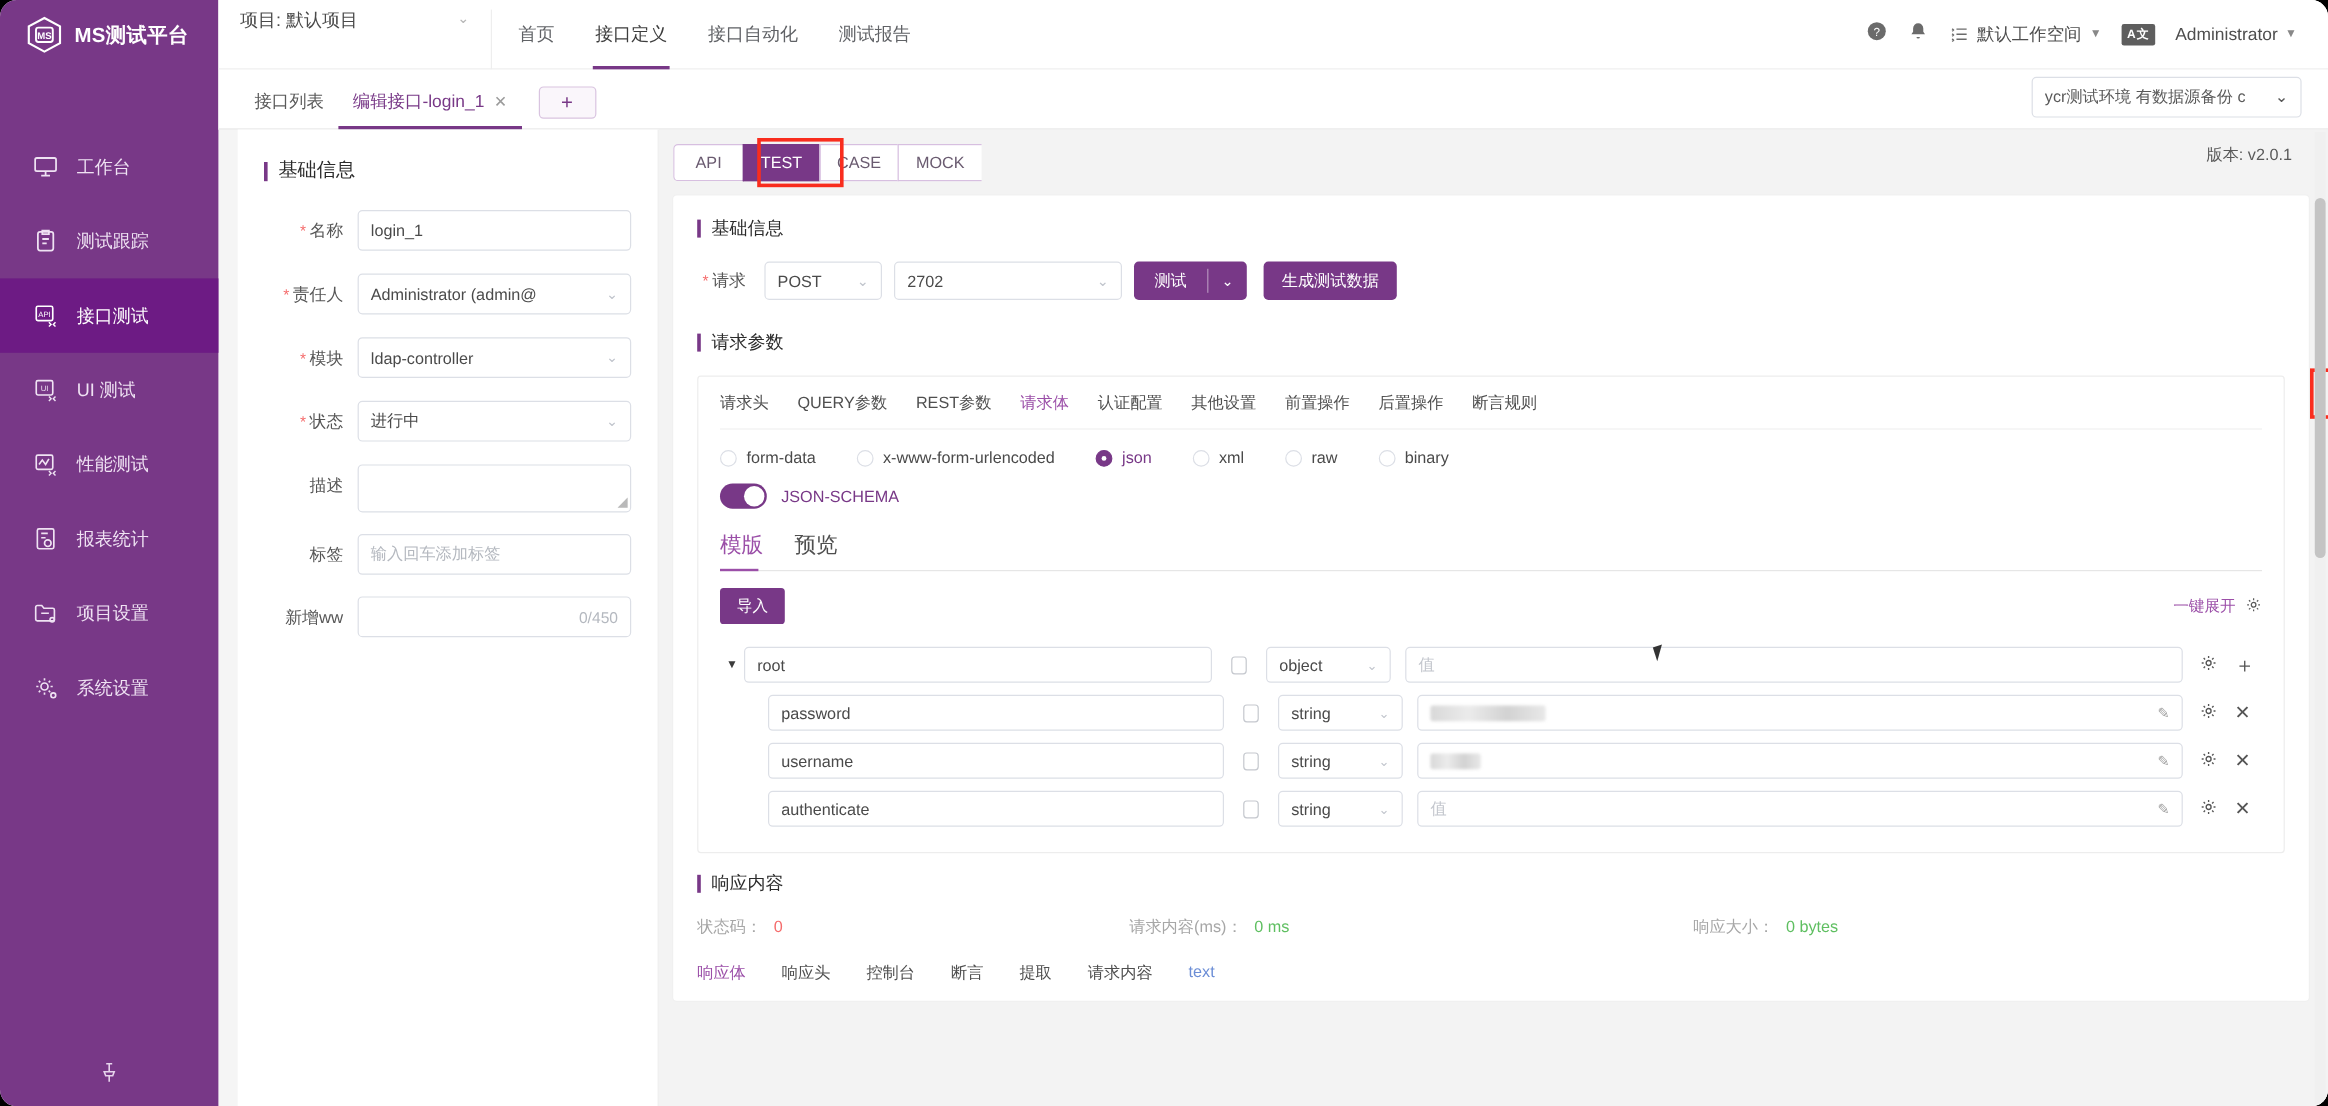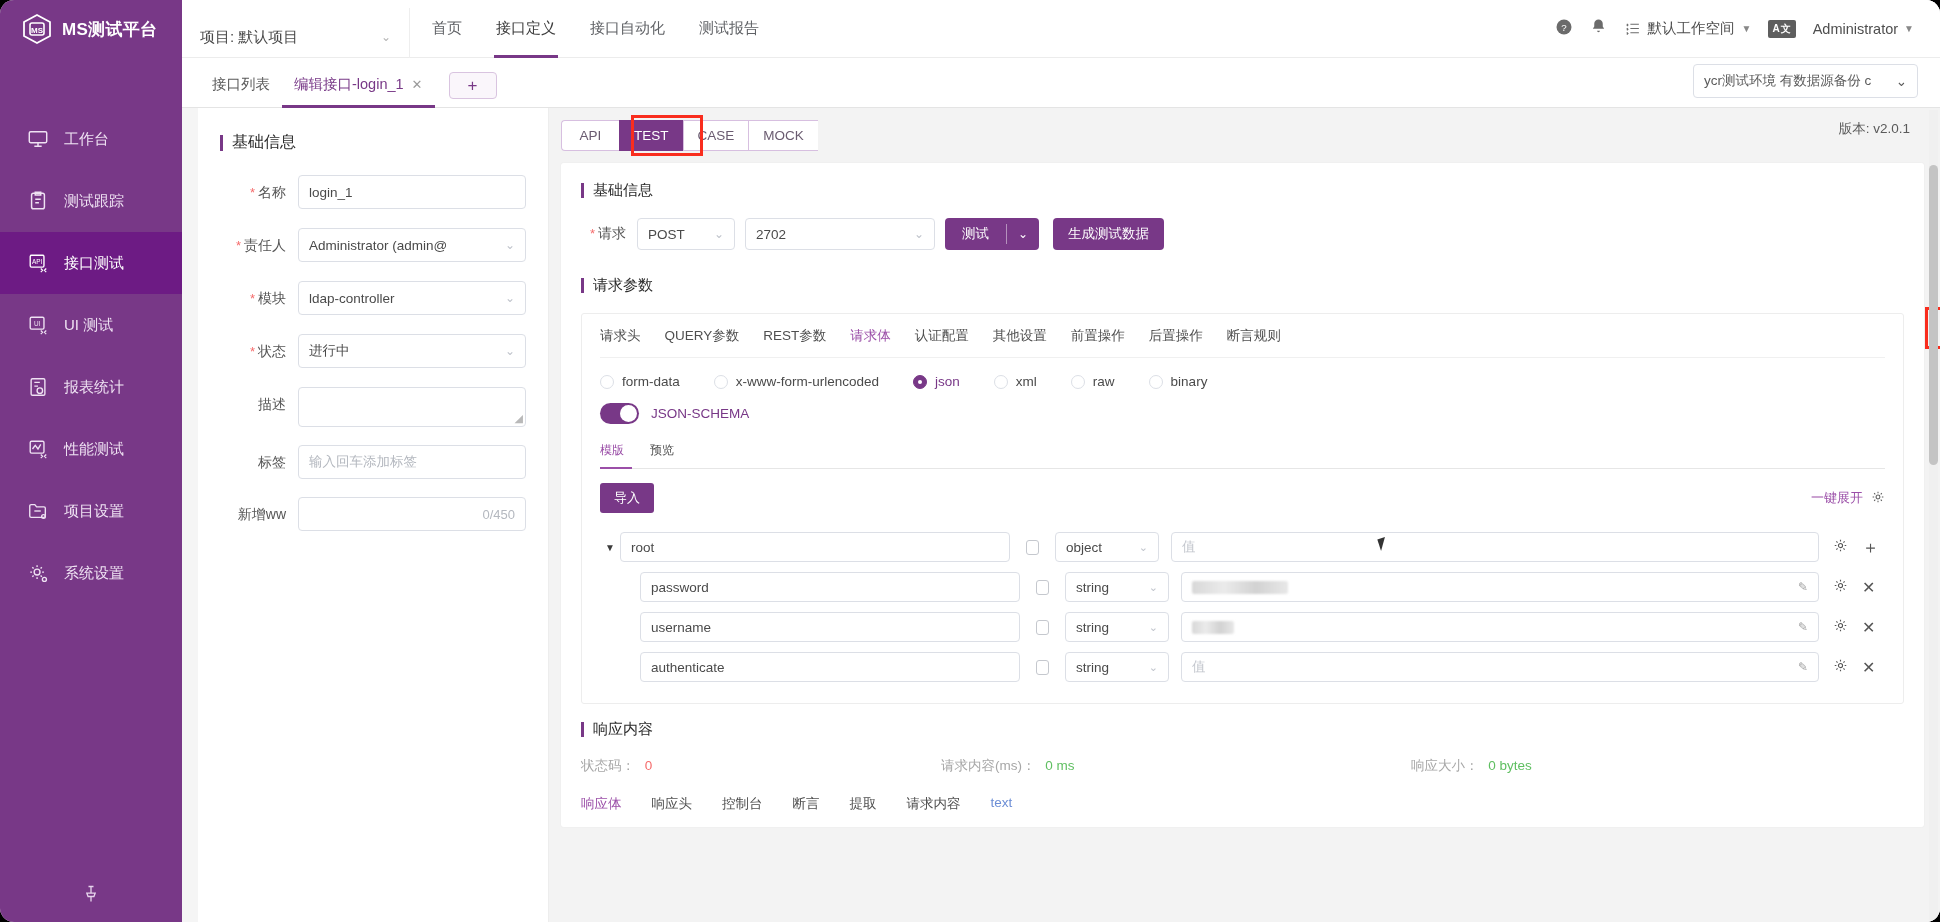--- a/index.html
+++ b/index.html
@@ -52,21 +52,21 @@
 
   
   .right { flex: 1; display: flex; flex-direction: column; background:#f5f5f5; min-width:0;}
 
   
   .topbar {
     height: 58px; background: #fff; display: flex; align-items: center;
     border-bottom: 1px solid #ececec; position: relative;
   }
   .project-select {
-    width: 228px; height: 58px; display:flex; align-items:center;
+    width: 228px; height: 58px; display:flex; align-items:flex-start;
     padding: 0 18px; color:#4a4a4a; font-size:15px; gap:6px;
     justify-content: space-between; cursor:pointer;
     border-right: 1px solid #eee;
     margin-top: 17px;
   }
   .project-select .caret { color:#b5b5b5; font-size:12px; }
   .mainnav { display: flex; align-items: center; height: 58px; margin-left: 22px; gap: 34px; }
   .mainnav a {
     font-size: 15px; color: #606266; text-decoration: none; height: 58px;
     display: flex; align-items: center; position: relative; cursor: pointer;
@@ -170,21 +170,21 @@
     background:#fff; border-radius:3px; padding: 18px 20px 14px 20px;
     box-shadow: 0 0 0 1px #f0f0f0;
   }
   .blk-title {
     display:flex; align-items:center; gap:9px; font-size:15px; color:#2b2b2b;
     margin-bottom: 18px;
   }
   .blk-title::before { content:''; width:3px; height:15px; background:#783887; display:block; }
 
   .req-row { display:flex; align-items:center; gap:0; position:relative; }
-  .req-label { font-size:14px; color:#565656; width:56px; text-align:right; padding-right:11px;}
+  .req-label { font-size:14px; color:#565656; width:56px; text-align:center; padding-right:11px;}
   .sel {
     height: 32px; border:1px solid #dcdfe6; border-radius:4px; background:#fff;
     display:flex; align-items:center; padding: 0 10px; font-size:13.5px; color:#4a4a4a;
     margin-right: 10px; cursor:pointer;
   }
   .sel .c { margin-left:auto; color:#c0c4cc; font-size:12px; padding-left:8px;}
   .sel-method { width: 98px; }
   .sel-port { width: 190px; }
   .inp-path {
     height:32px; flex:1; border:1px solid #dcdfe6; border-radius:4px; background:#fff;
@@ -227,21 +227,21 @@
   .switch-row { display:flex; align-items:center; gap:12px; padding: 8px 0 4px 0;}
   .switch {
     width: 39px; height: 21px; border-radius: 11px; background:#783887; position:relative; cursor:pointer;
   }
   .switch .knob {
     position:absolute; right:2px; top:2px; width:17px; height:17px; border-radius:50%; background:#fff;
   }
   .switch-label { font-size: 13.5px; color:#783887; }
 
   .subtabs { display:flex; gap: 26px; margin-top: 14px; position:relative; }
-  .subtab { font-size: 12px; color:#4f4f4f; padding-bottom:10px; cursor:pointer;}
+  .subtab { font-size: 18px; color:#4f4f4f; padding-bottom:10px; cursor:pointer;}
   .subtab.active { color:#9b4fa8; }
   .subtab.active::after{
     content:''; position:absolute; left:0; width:32px; bottom:0; height:2px; background:#9b4fa8;
   }
   .subtab-line { height:1px; background:#e6e6e6; margin-top:-1px; }
 
   .tool-row { display:flex; align-items:center; margin-top:14px; }
   .btn-import {
     background:#783887; color:#fff; font-size:13px; border-radius:3px;
     padding: 6px 14px; cursor:pointer;
@@ -371,36 +371,36 @@
             <rect x="3.5" y="3.5" width="15" height="13" rx="1.5"></rect>
             <text x="11" y="13" font-size="7" fill="#efe2f3" text-anchor="middle" font-family="Liberation Sans, sans-serif" stroke="none">UI</text>
             <path d="M15 18l2 2-2 2M21 18l-2 2 2 2" stroke-width="1.3"></path>
           </svg>
         </span>
         <span>UI 测试</span>
       </div>
       <div class="nav-item">
         <span class="ico">
           <svg width="22" height="22" viewBox="0 0 24 24" fill="none" stroke="#efe2f3" stroke-width="1.5">
+            <rect x="3.5" y="3.5" width="15" height="13" rx="1.5"></rect>
+            <path d="M6 12l3-4 3 4 3-5"></path>
+            <path d="M15 18l2 2-2 2M21 18l-2 2 2 2" stroke-width="1.3"></path>
+          </svg>
+        </span>
+        <span>性能测试</span>
+      </div>
+      <div class="nav-item">
+        <span class="ico">
+          <svg width="22" height="22" viewBox="0 0 24 24" fill="none" stroke="#efe2f3" stroke-width="1.5">
             <rect x="4.5" y="3" width="15" height="18" rx="1.5"></rect>
             <path d="M8 7h6M8 11h4"></path>
               <circle cx="14" cy="16" r="3"></circle>
           </svg>
         </span>
         <span>报表统计</span>
-      </div>
-      <div class="nav-item">
-        <span class="ico">
-          <svg width="22" height="22" viewBox="0 0 24 24" fill="none" stroke="#efe2f3" stroke-width="1.5">
-            <rect x="3.5" y="3.5" width="15" height="13" rx="1.5"></rect>
-            <path d="M6 12l3-4 3 4 3-5"></path>
-            <path d="M15 18l2 2-2 2M21 18l-2 2 2 2" stroke-width="1.3"></path>
-          </svg>
-        </span>
-        <span>性能测试</span>
       </div>
       <div class="nav-item">
         <span class="ico">
           <svg width="22" height="22" viewBox="0 0 24 24" fill="none" stroke="#efe2f3" stroke-width="1.5">
             <path d="M3 6.5a1.5 1.5 0 011.5-1.5h4l2 2.5h8A1.5 1.5 0 0120 9v8.5a1.5 1.5 0 01-1.5 1.5h-14A1.5 1.5 0 013 17.5z"></path>
             <path d="M8 12h7"></path>
               <circle cx="18" cy="18" r="2"></circle>
           </svg>
         </span>
         <span>项目设置</span>

